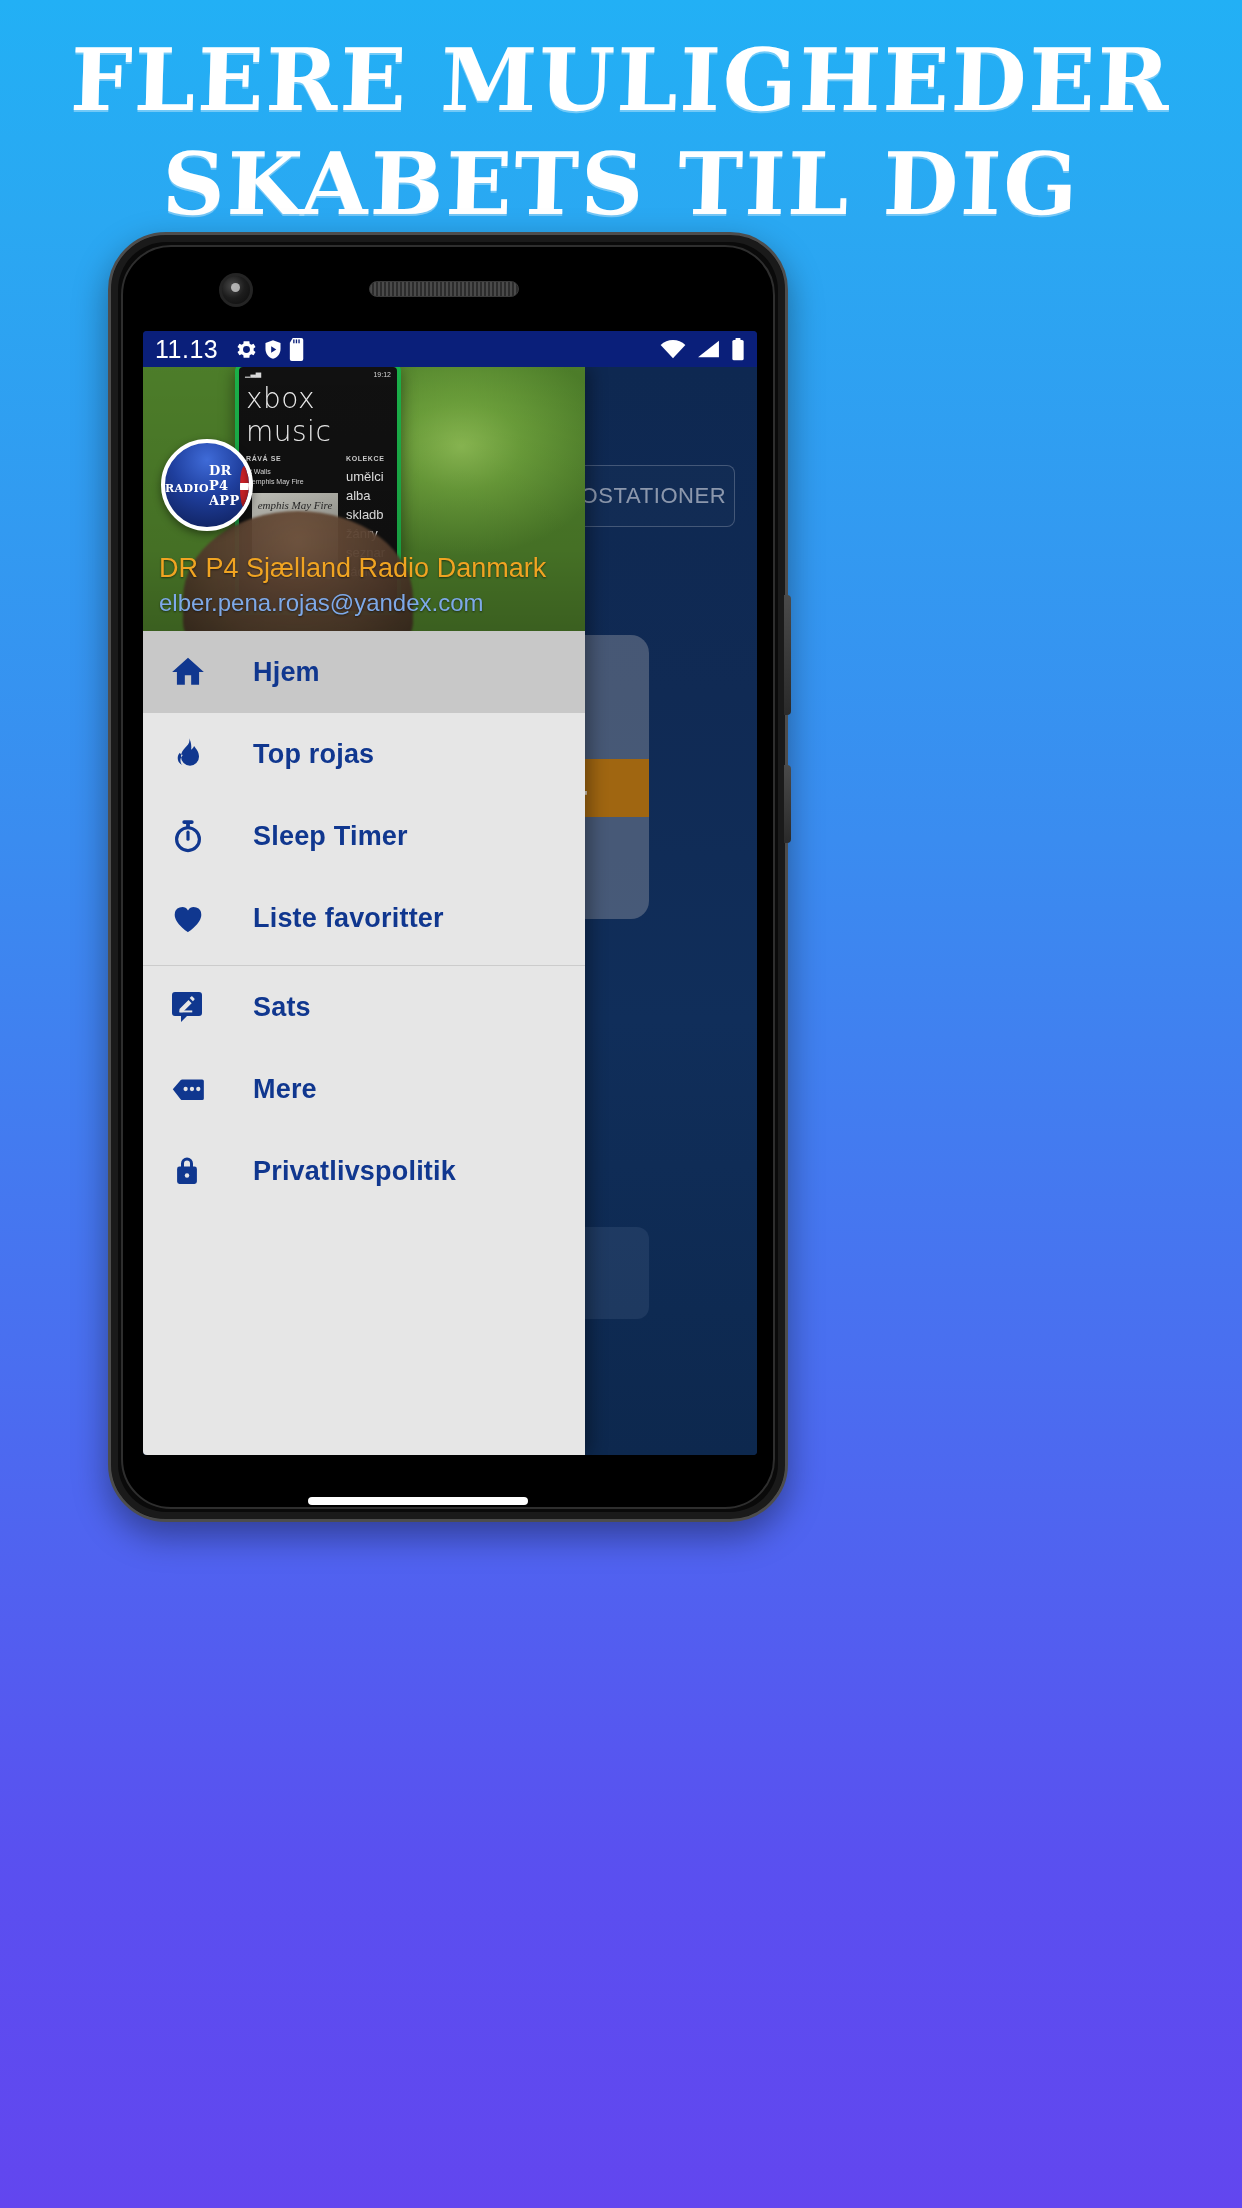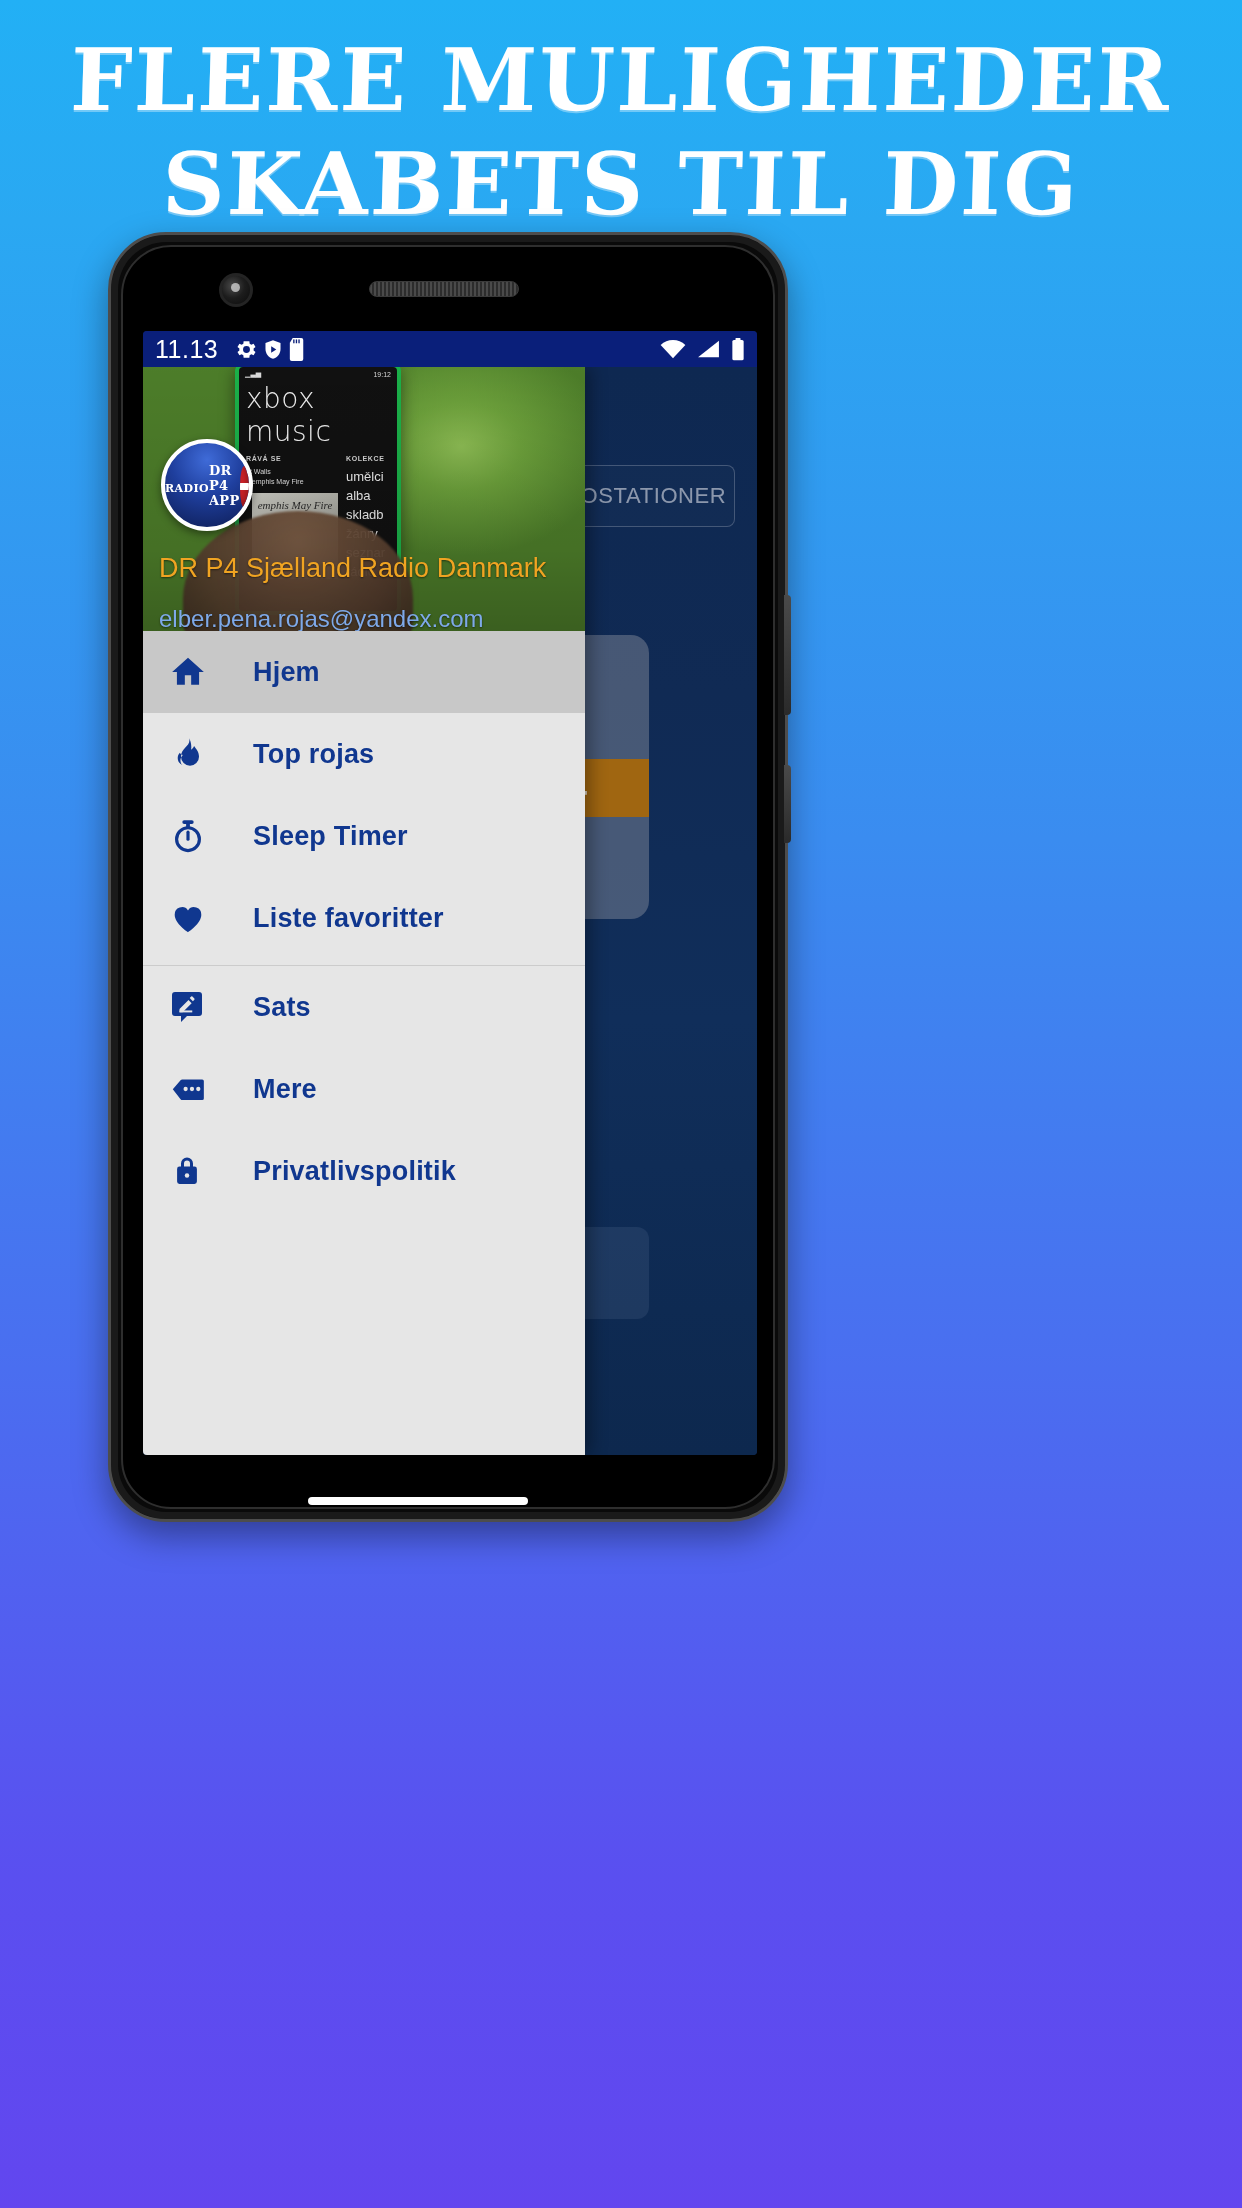--- a/index.html
+++ b/index.html
@@ -240,21 +240,20 @@
     position: absolute; left: 16px; top: 186px;
     color: #f0a422; font-size: 27px; font-weight: 400;
     text-shadow: 0 1px 2px rgba(0,0,0,.5);
     white-space: nowrap;
   }
   .hdr-mail {
     position: absolute; left: 16px; top: 222px;
     color: #7ea9e8; font-size: 24px; font-weight: 400;
     text-shadow: 0 1px 2px rgba(0,0,0,.5);
     white-space: nowrap;
-    margin-top: 16px;
   }
 
   
   .menu { background: #e6e6e6; }
   .mi {
     display: flex; align-items: center;
     height: 82px; padding-left: 26px;
     cursor: pointer;
   }
   .mi.selected { background: #c8c8c8; text-align: center; }

